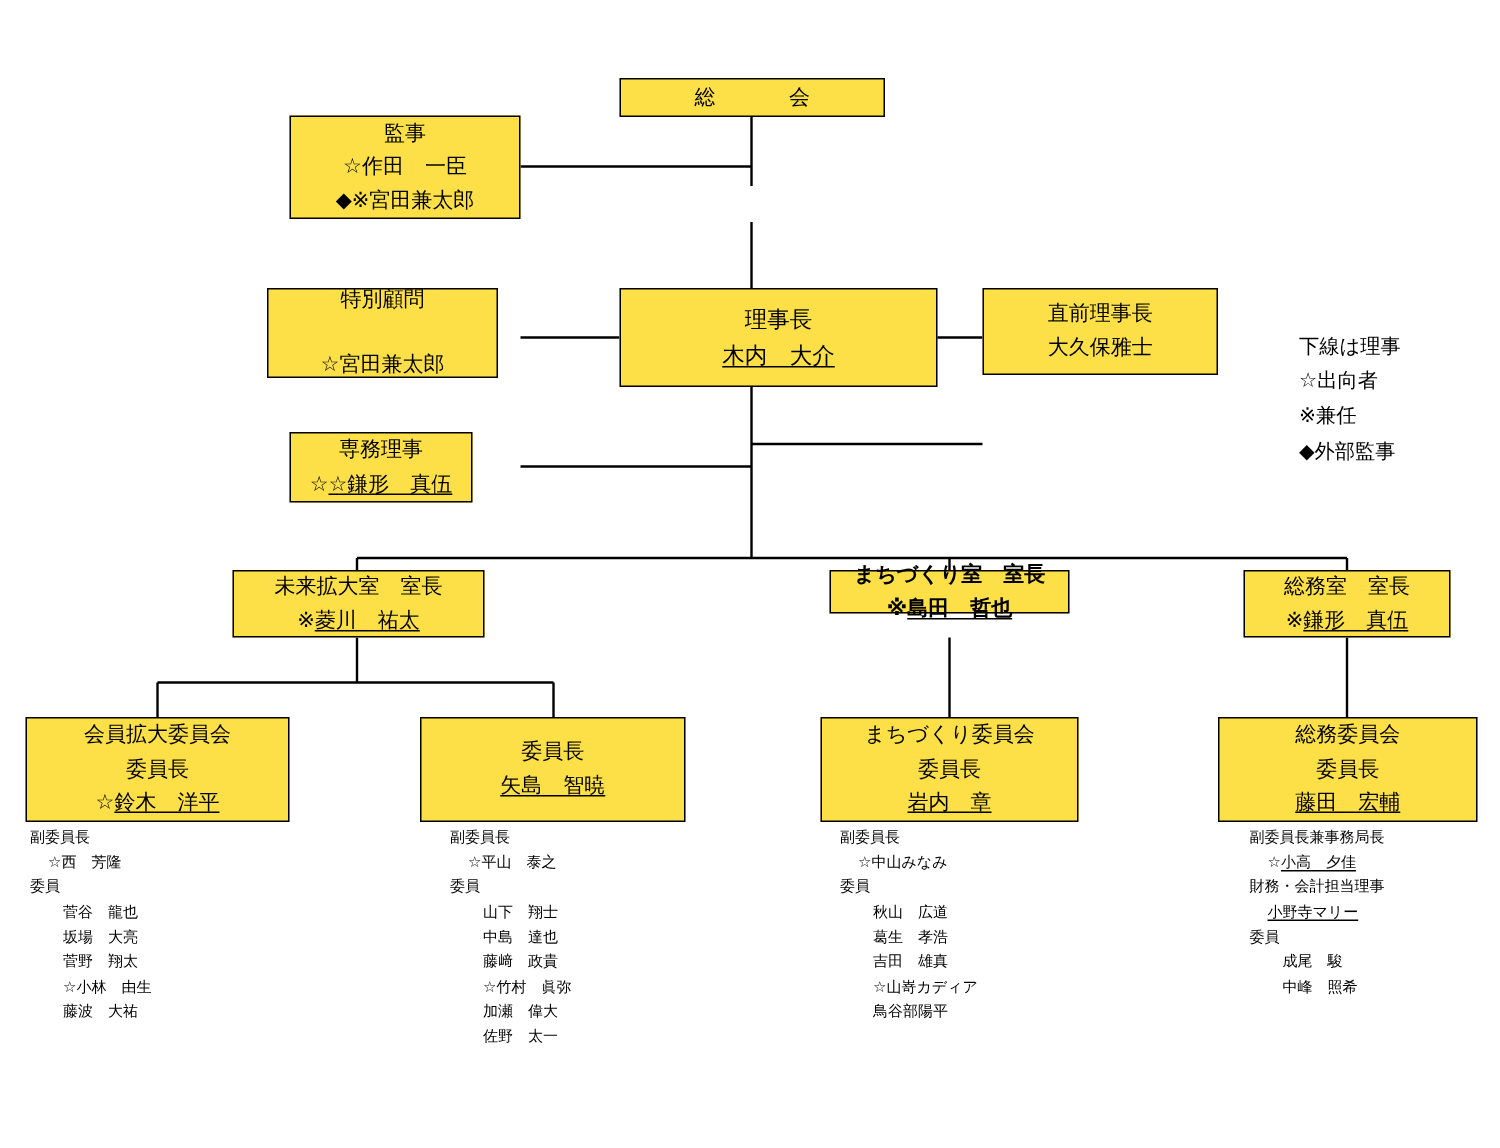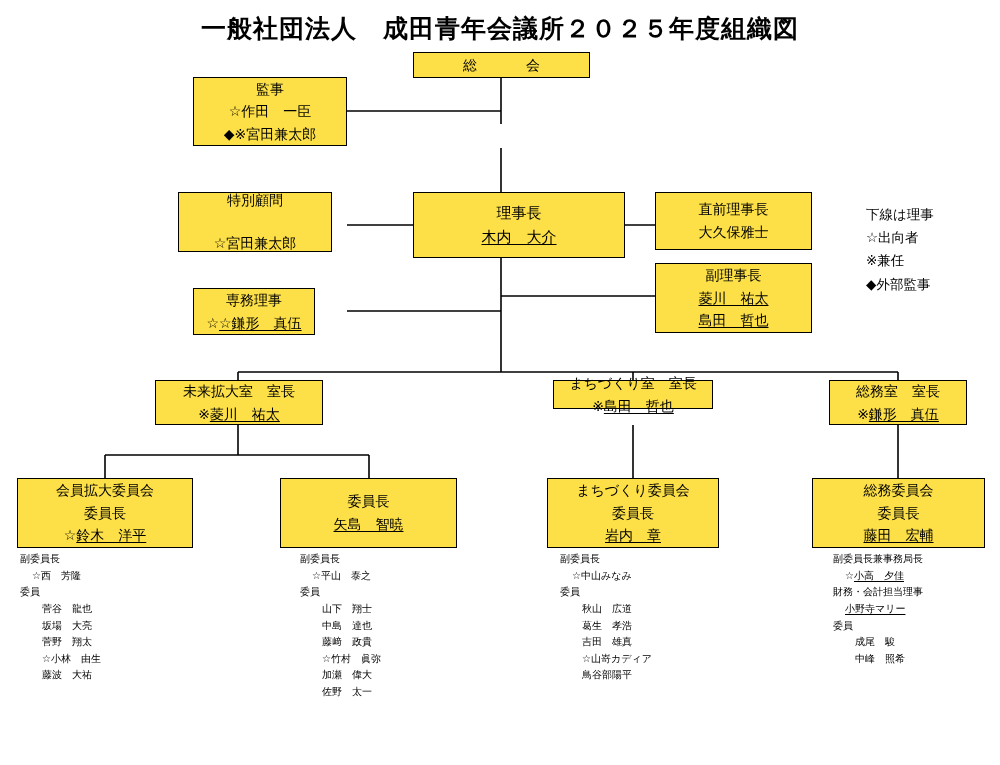--- a/index.html
+++ b/index.html
@@ -17,33 +17,32 @@
     position:absolute;box-sizing:border-box;border:1.6px solid #000;
     background:#fde047;display:flex;flex-direction:column;
     align-items:center;justify-content:center;
     font-size:14px;line-height:1.62;z-index:3;
   }
   .box .ln{white-space:nowrap;}
   .u{text-decoration:underline;text-underline-offset:2px;}
   .wide{letter-spacing:7px;text-indent:7px;}
   svg.links{position:absolute;left:0;top:0;width:1000px;height:765px;z-index:1;}
   svg.links line{stroke:#000;stroke-width:1.6px;}
-  .legend{position:absolute;left:866px;top:203px;font-size:13.5px;line-height:1.72;}
+  .legend{position:absolute;left:866px;top:220px;font-size:13.5px;line-height:1.72;}
   .legend div{white-space:nowrap;}
   .col{position:absolute;font-size:10px;line-height:1.665;}
   .col .hdr{white-space:nowrap;}
   .col .nm{white-space:nowrap;padding-left:22px;}
   .col .nm.sub{padding-left:12px;}
 </style>
 </head>
 <body>
 
 <div id="chart">
 
-  <div class="ttl">一般社団法人　成田青年会議所２０２５年度組織図</div>
 
   <svg class="links">
 
     <line x1="501" y1="77" x2="501" y2="124"></line>
 
     <line x1="347" y1="111" x2="501" y2="111"></line>
 
     <line x1="501" y1="148" x2="501" y2="192"></line>
 
     <line x1="347" y1="225" x2="413" y2="225"></line>
@@ -90,37 +89,32 @@
   <div class="box" style="left:413px;top:192px;width:212px;height:66px;font-size:15px;">
     <span class="ln">理事長</span>
     <span class="ln u">木内　大介</span>
   </div>
 
   <div class="box" style="left:655px;top:192px;width:157px;height:58px;">
     <span class="ln">直前理事長</span>
     <span class="ln">大久保雅士</span>
   </div>
 
-  <div class="box" style="left:655px;top:263px;width:157px;height:70px;">
-    <span class="ln">副理事長</span>
-    <span class="ln u">菱川　祐太</span>
-    <span class="ln u">島田　哲也</span>
-  </div>
 
   <div class="box" style="left:193px;top:288px;width:122px;height:47px;">
     <span class="ln">専務理事</span>
     <span class="ln">☆<span class="u">☆鎌形　真伍</span></span>
   </div>
 
   <div class="box" style="left:155px;top:380px;width:168px;height:45px;">
     <span class="ln">未来拡大室　室長</span>
     <span class="ln">※<span class="u">菱川　祐太</span></span>
   </div>
 
-  <div class="box" style="left:553px;top:380px;width:160px;height:29px;">
+  <div class="box" style="left:553px;top:380px;width:160px;height:29px;font-weight:bold;">
     <span class="ln">まちづくり室　室長</span>
     <span class="ln">※<span class="u">島田　哲也</span></span>
   </div>
 
   <div class="box" style="left:829px;top:380px;width:138px;height:45px;">
     <span class="ln">総務室　室長</span>
     <span class="ln">※<span class="u">鎌形　真伍</span></span>
   </div>
 
   <div class="box" style="left:17px;top:478px;width:176px;height:70px;">

